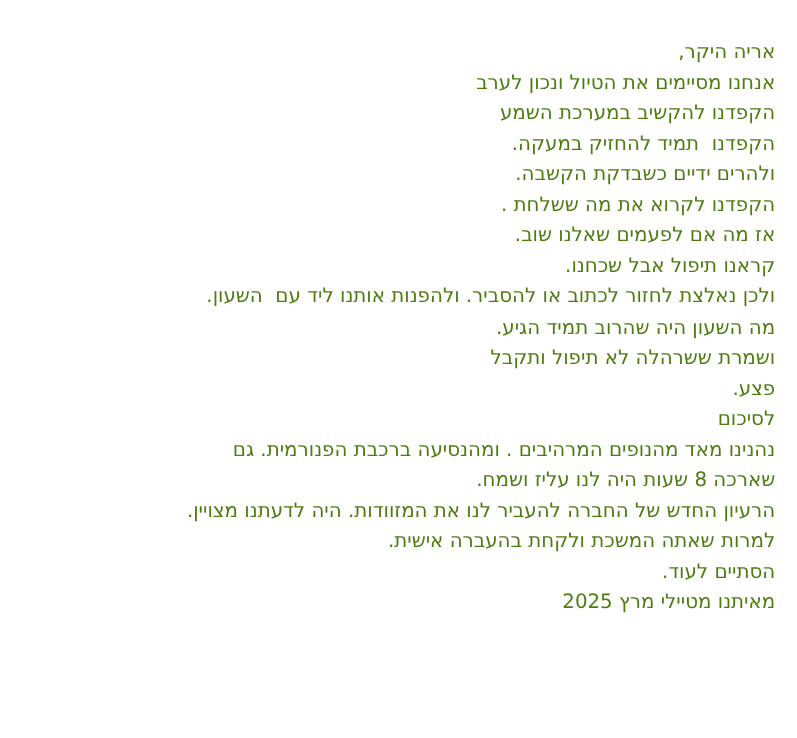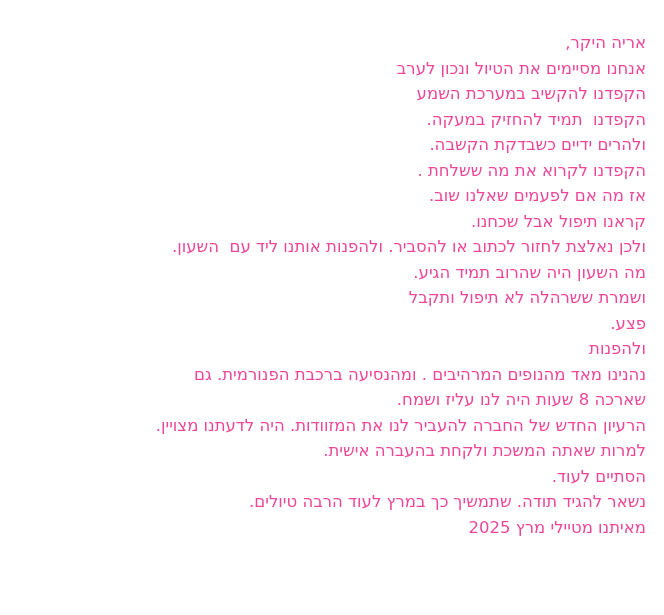--- a/index.html
+++ b/index.html
@@ -23,21 +23,21 @@
     display: flex;
     flex-direction: column;
     align-items: flex-end;
   }
   .doc-body {
     direction: rtl;
     text-align: right;
     width: 100%;
   }
   .line {
-    color: #ec4899;
+    color: #4d7c0f;
     font-size: 16.5px;
     line-height: 25.5px;
     white-space: pre-wrap;
     direction: rtl;
     unicode-bidi: plaintext;
     text-align: right;
   }
 </style>
 </head>
 <body>
@@ -49,22 +49,21 @@
     <div class="line">הקפדנו להקשיב במערכת השמע</div>
     <div class="line">הקפדנו  תמיד להחזיק במעקה.</div>
     <div class="line">ולהרים ידיים כשבדקת הקשבה.</div>
     <div class="line">הקפדנו לקרוא את מה ששלחת .</div>
     <div class="line">אז מה אם לפעמים שאלנו שוב.</div>
     <div class="line">קראנו תיפול אבל שכחנו.</div>
     <div class="line">ולכן נאלצת לחזור לכתוב או להסביר. ולהפנות אותנו ליד עם  השעון.</div>
     <div class="line">מה השעון היה שהרוב תמיד הגיע.</div>
     <div class="line">ושמרת ששרהלה לא תיפול ותקבל</div>
     <div class="line">פצע.</div>
-    <div class="line">ולהפנות</div>
+    <div class="line">לסיכום</div>
     <div class="line">נהנינו מאד מהנופים המרהיבים . ומהנסיעה ברכבת הפנורמית. גם</div>
     <div class="line">שארכה 8 שעות היה לנו עליז ושמח.</div>
     <div class="line">הרעיון החדש של החברה להעביר לנו את המזוודות. היה לדעתנו מצויין.</div>
     <div class="line">למרות שאתה המשכת ולקחת בהעברה אישית.</div>
     <div class="line">הסתיים לעוד.</div>
-    <div class="line">נשאר להגיד תודה. שתמשיך כך במרץ לעוד הרבה טיולים.</div>
     <div class="line">מאיתנו מטיילי מרץ 2025</div>
   </div>
 </div>
 
 </body></html>

